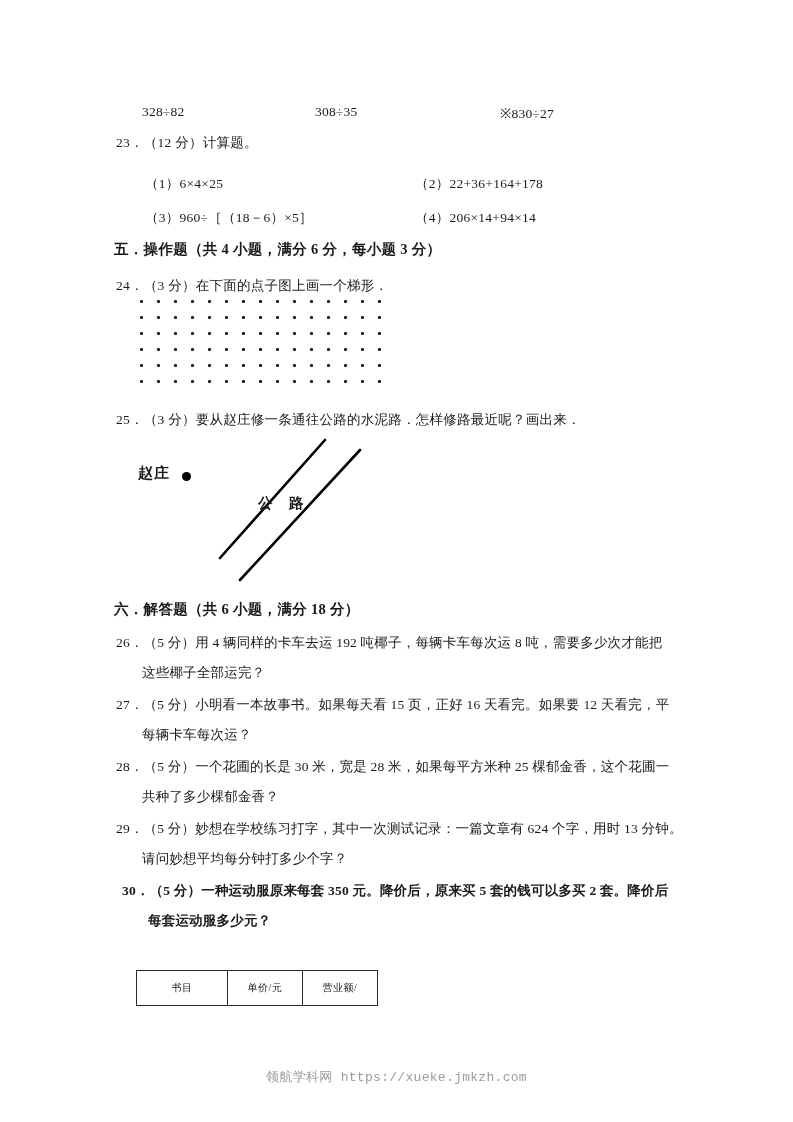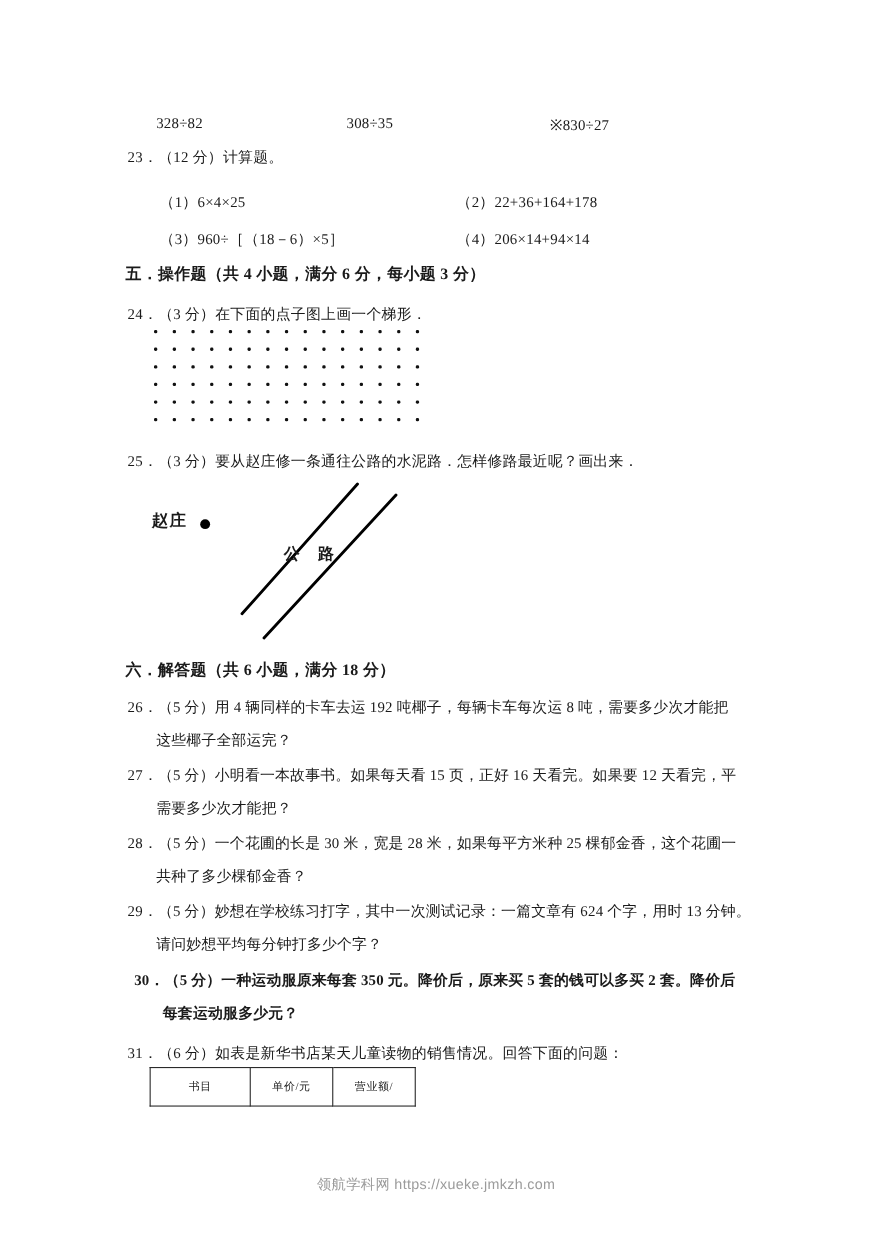--- a/index.html
+++ b/index.html
@@ -281,45 +281,44 @@
 
   <div class="section-head" style="left:114px; top:600px;">六．解答题（共 6 小题，满分 18 分）</div>
 
   <div class="qblock" style="left:116px; top:628px;">
     <span>26．（5 分）用 4 辆同样的卡车去运 192 吨椰子，每辆卡车每次运 8 吨，需要多少次才能把</span>
     <span class="l2">这些椰子全部运完？</span>
   </div>
 
   <div class="qblock" style="left:116px; top:690px;">
     <span>27．（5 分）小明看一本故事书。如果每天看 15 页，正好 16 天看完。如果要 12 天看完，平</span>
-    <span class="l2">需要多少次才能把？</span>
+    <span class="l2">每辆卡车每次运？</span>
   </div>
 
   <div class="qblock" style="left:116px; top:752px;">
     <span>28．（5 分）一个花圃的长是 30 米，宽是 28 米，如果每平方米种 25 棵郁金香，这个花圃一</span>
     <span class="l2">共种了多少棵郁金香？</span>
   </div>
 
   <div class="qblock" style="left:116px; top:814px;">
     <span>29．（5 分）妙想在学校练习打字，其中一次测试记录：一篇文章有 624 个字，用时 13 分钟。</span>
     <span class="l2">请问妙想平均每分钟打多少个字？</span>
   </div>
 
   <div class="qblock" style="left:122px; top:876px;font-weight:bold;">
     <span>30．（5 分）一种运动服原来每套 350 元。降价后，原来买 5 套的钱可以多买 2 套。降价后</span>
     <span class="l2">每套运动服多少元？</span>
   </div>
 
-  <div class="qline" style="left:116px; top:943px;">31．（6 分）如表是新华书店某天儿童读物的销售情况。回答下面的问题：</div>
 
   <table id="sales-table">
     <tbody>
       <tr>
         <td class="c0">书目</td>
         <td class="c1">单价/元</td>
         <td class="c2">营业额/</td>
       </tr>
     </tbody>
   </table>
 
-  <div id="footer" style="color: rgb(155, 155, 155);">领航学科网 https://xueke.jmkzh.com</div>
+  <div id="footer" style="color: rgb(155, 155, 155); font-family: Liberation Mono, monospace;">领航学科网 https://xueke.jmkzh.com</div>
 
 </div>
 
 </body></html>

